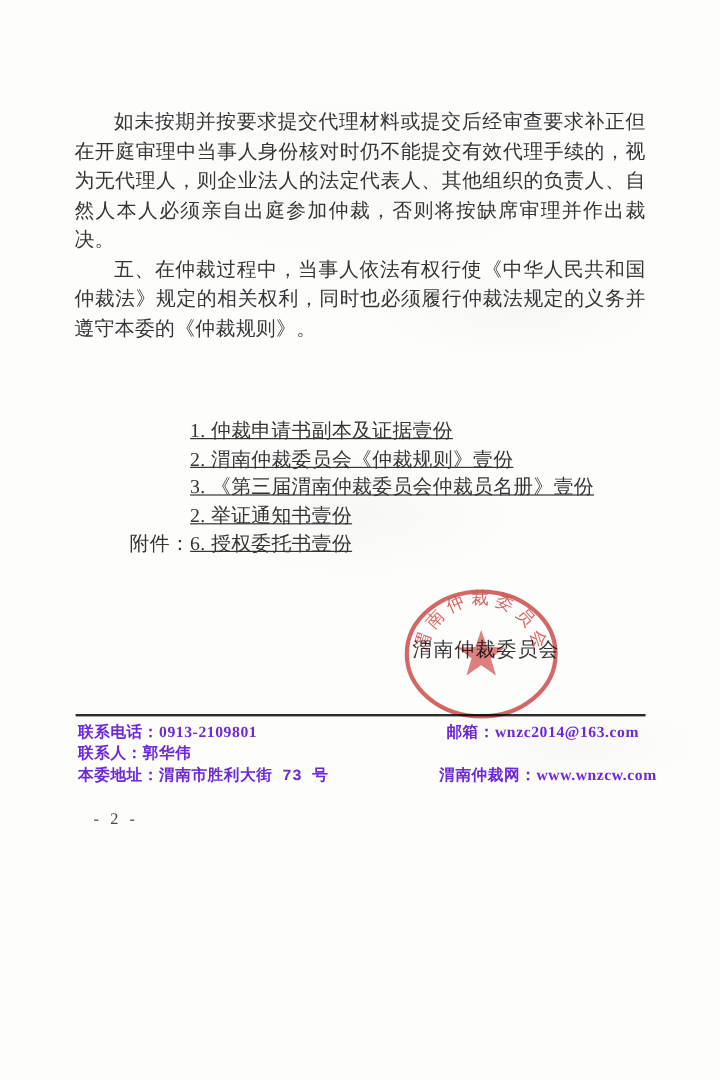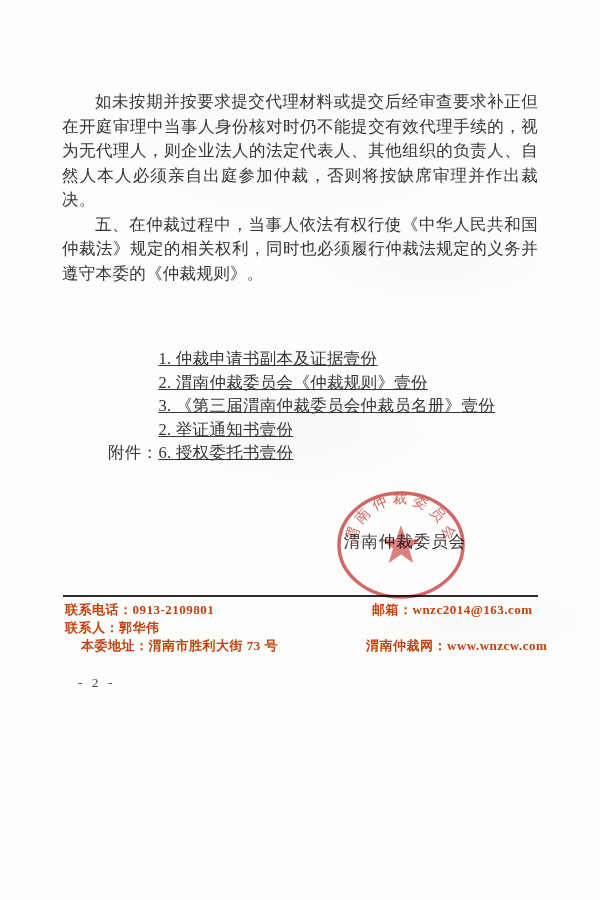--- a/index.html
+++ b/index.html
@@ -44,26 +44,26 @@
   .seal{
     position:absolute;left:334px;top:489px;width:134px;height:112px;
     z-index:2;mix-blend-mode:multiply;opacity:.88;pointer-events:none;
   }
   .divider{
     position:absolute;left:63px;top:595px;width:475px;height:2px;
     background:#2c2c2c;
   }
   .footer-line{
     position:absolute;font-size:13px;font-weight:600;
-    letter-spacing:.5px;white-space:nowrap;color:#c2410c;
+    letter-spacing:.5px;white-space:nowrap;color:#6d28d9;
   }
   .fl-1L{left:65px;top:601px;}
   .fl-1R{left:372px;top:601px;}
   .fl-2L{left:65px;top:619px;text-align:right;}
-  .fl-3L{left:81px;top:637px;}
+  .fl-3L{left:65px;top:637px;font-family:Liberation Mono, monospace;}
   .fl-3R{left:366px;top:637px;}
   .page-number{
     position:absolute;left:78px;top:675px;
     font-size:13.5px;letter-spacing:3px;color:#4a4a4a;
   }
 </style>
 </head>
 <body>
 
 <div class="page">

